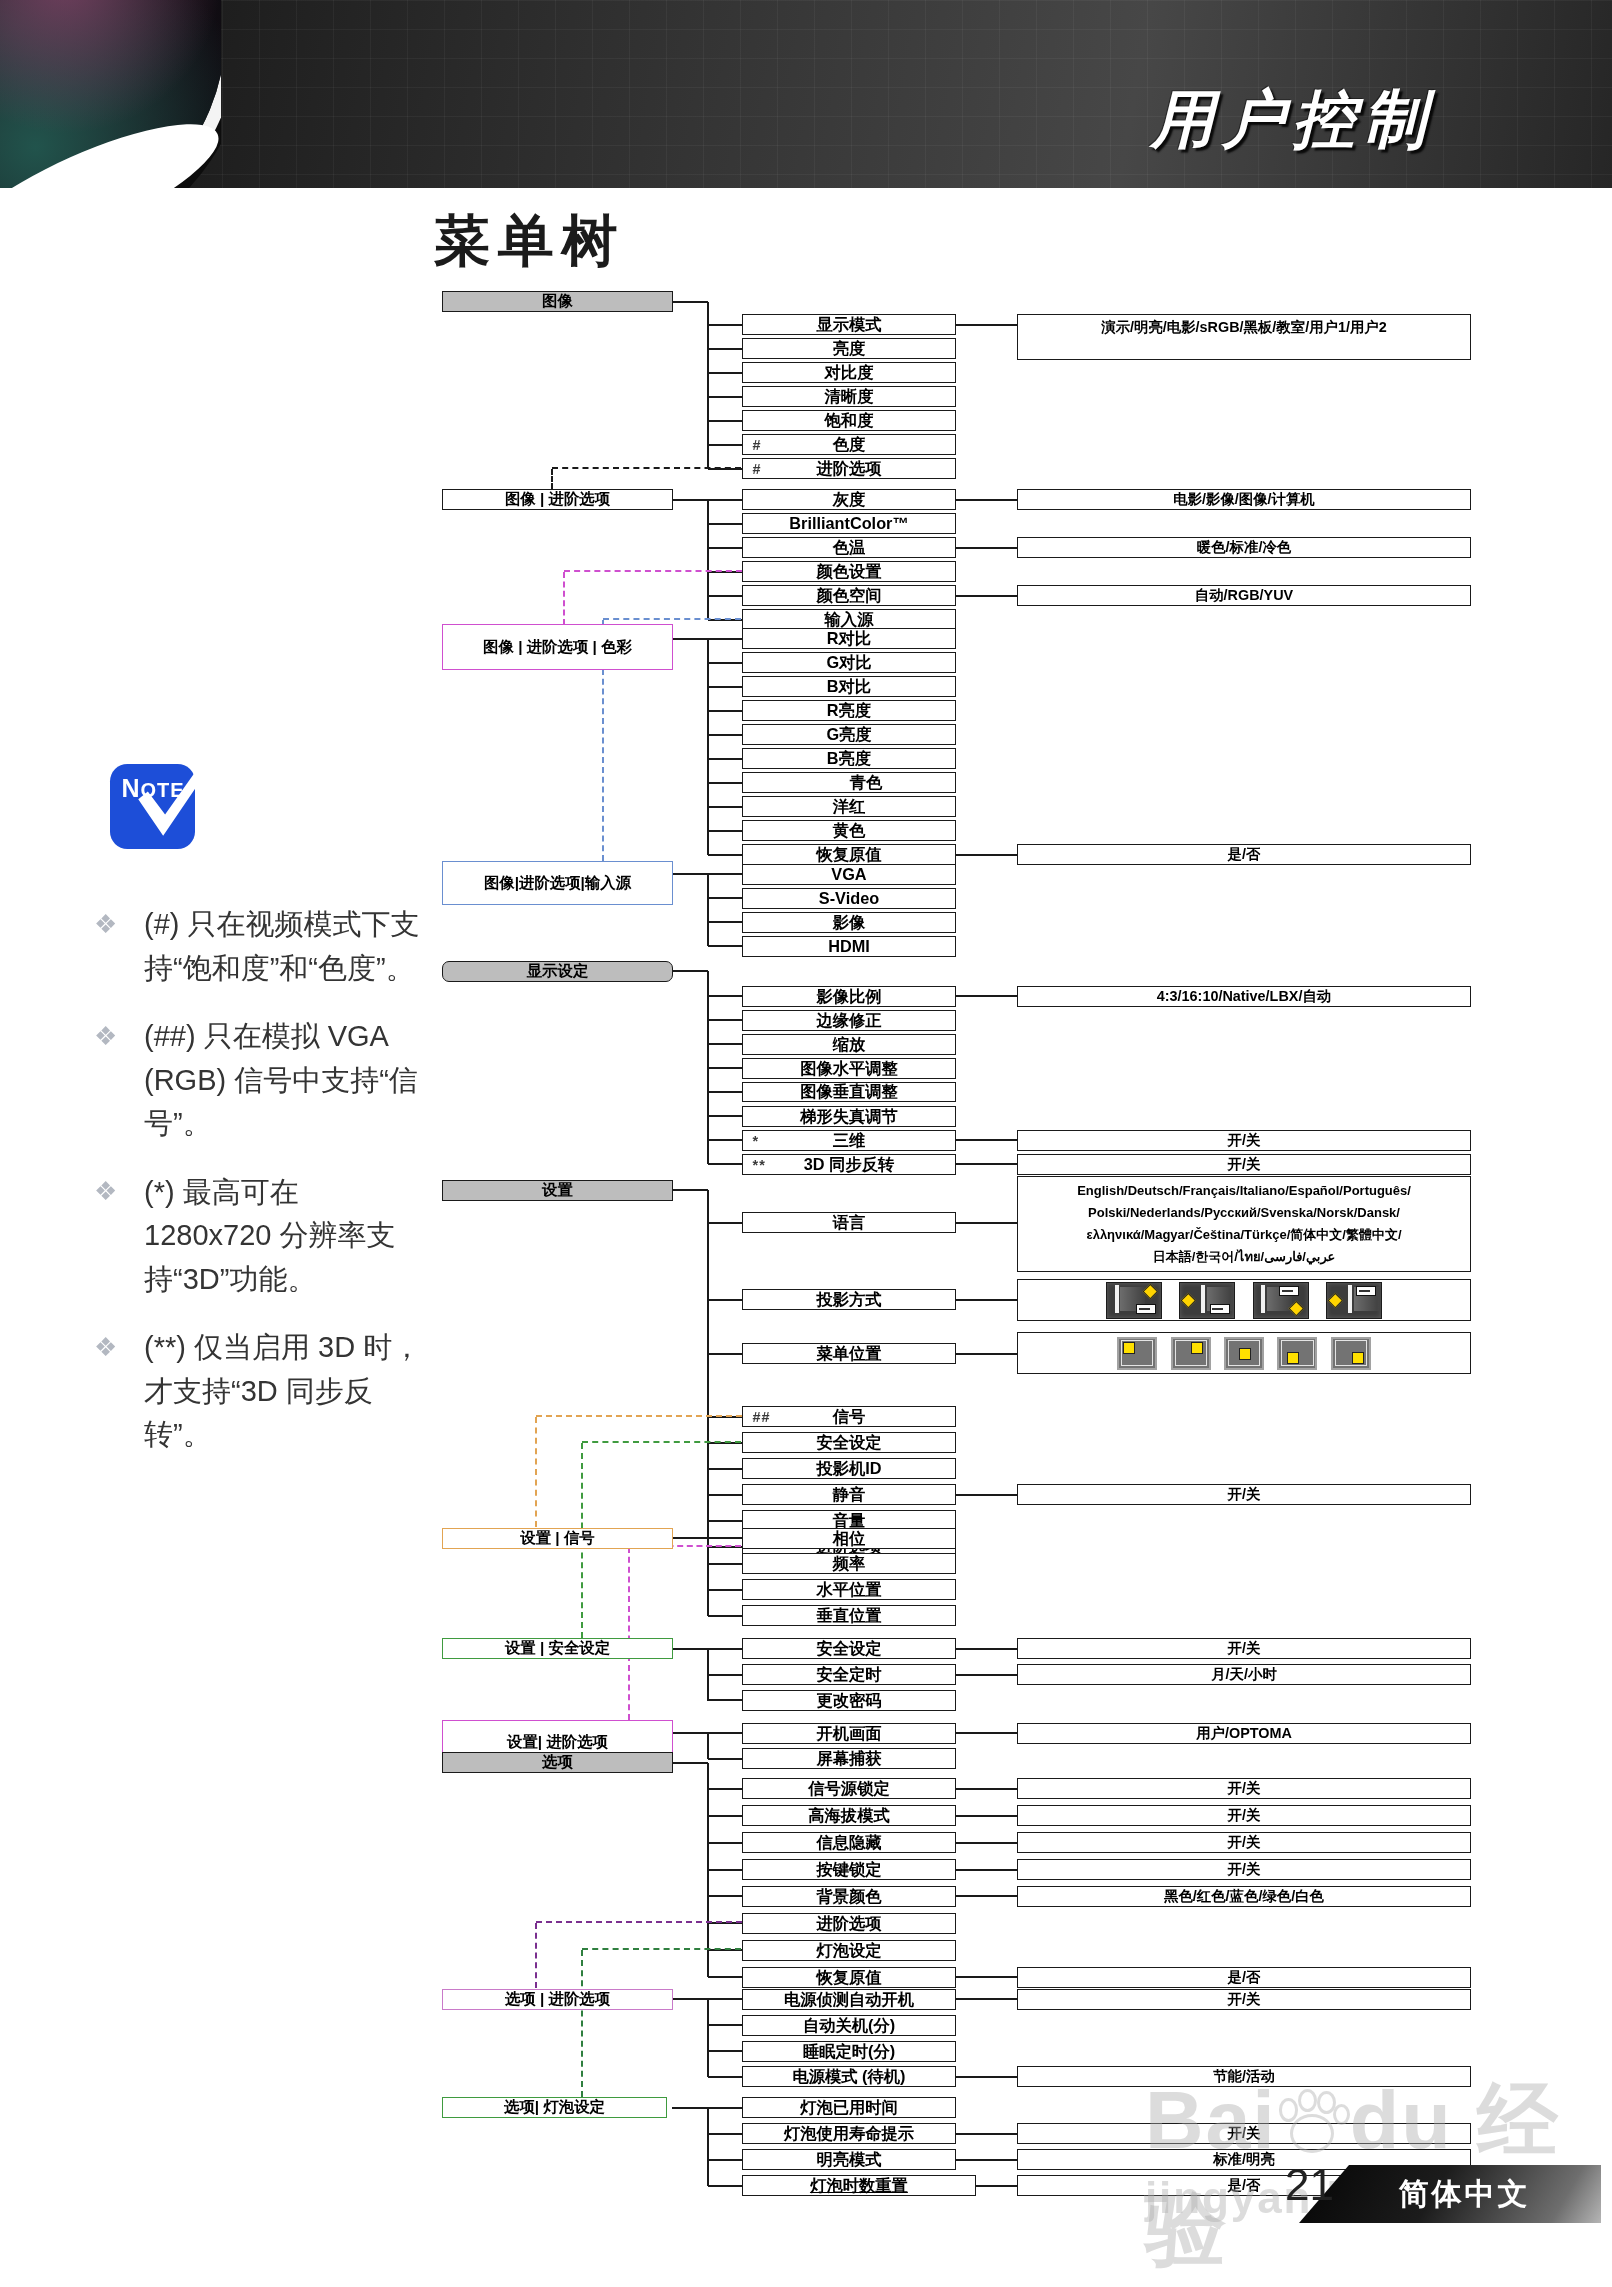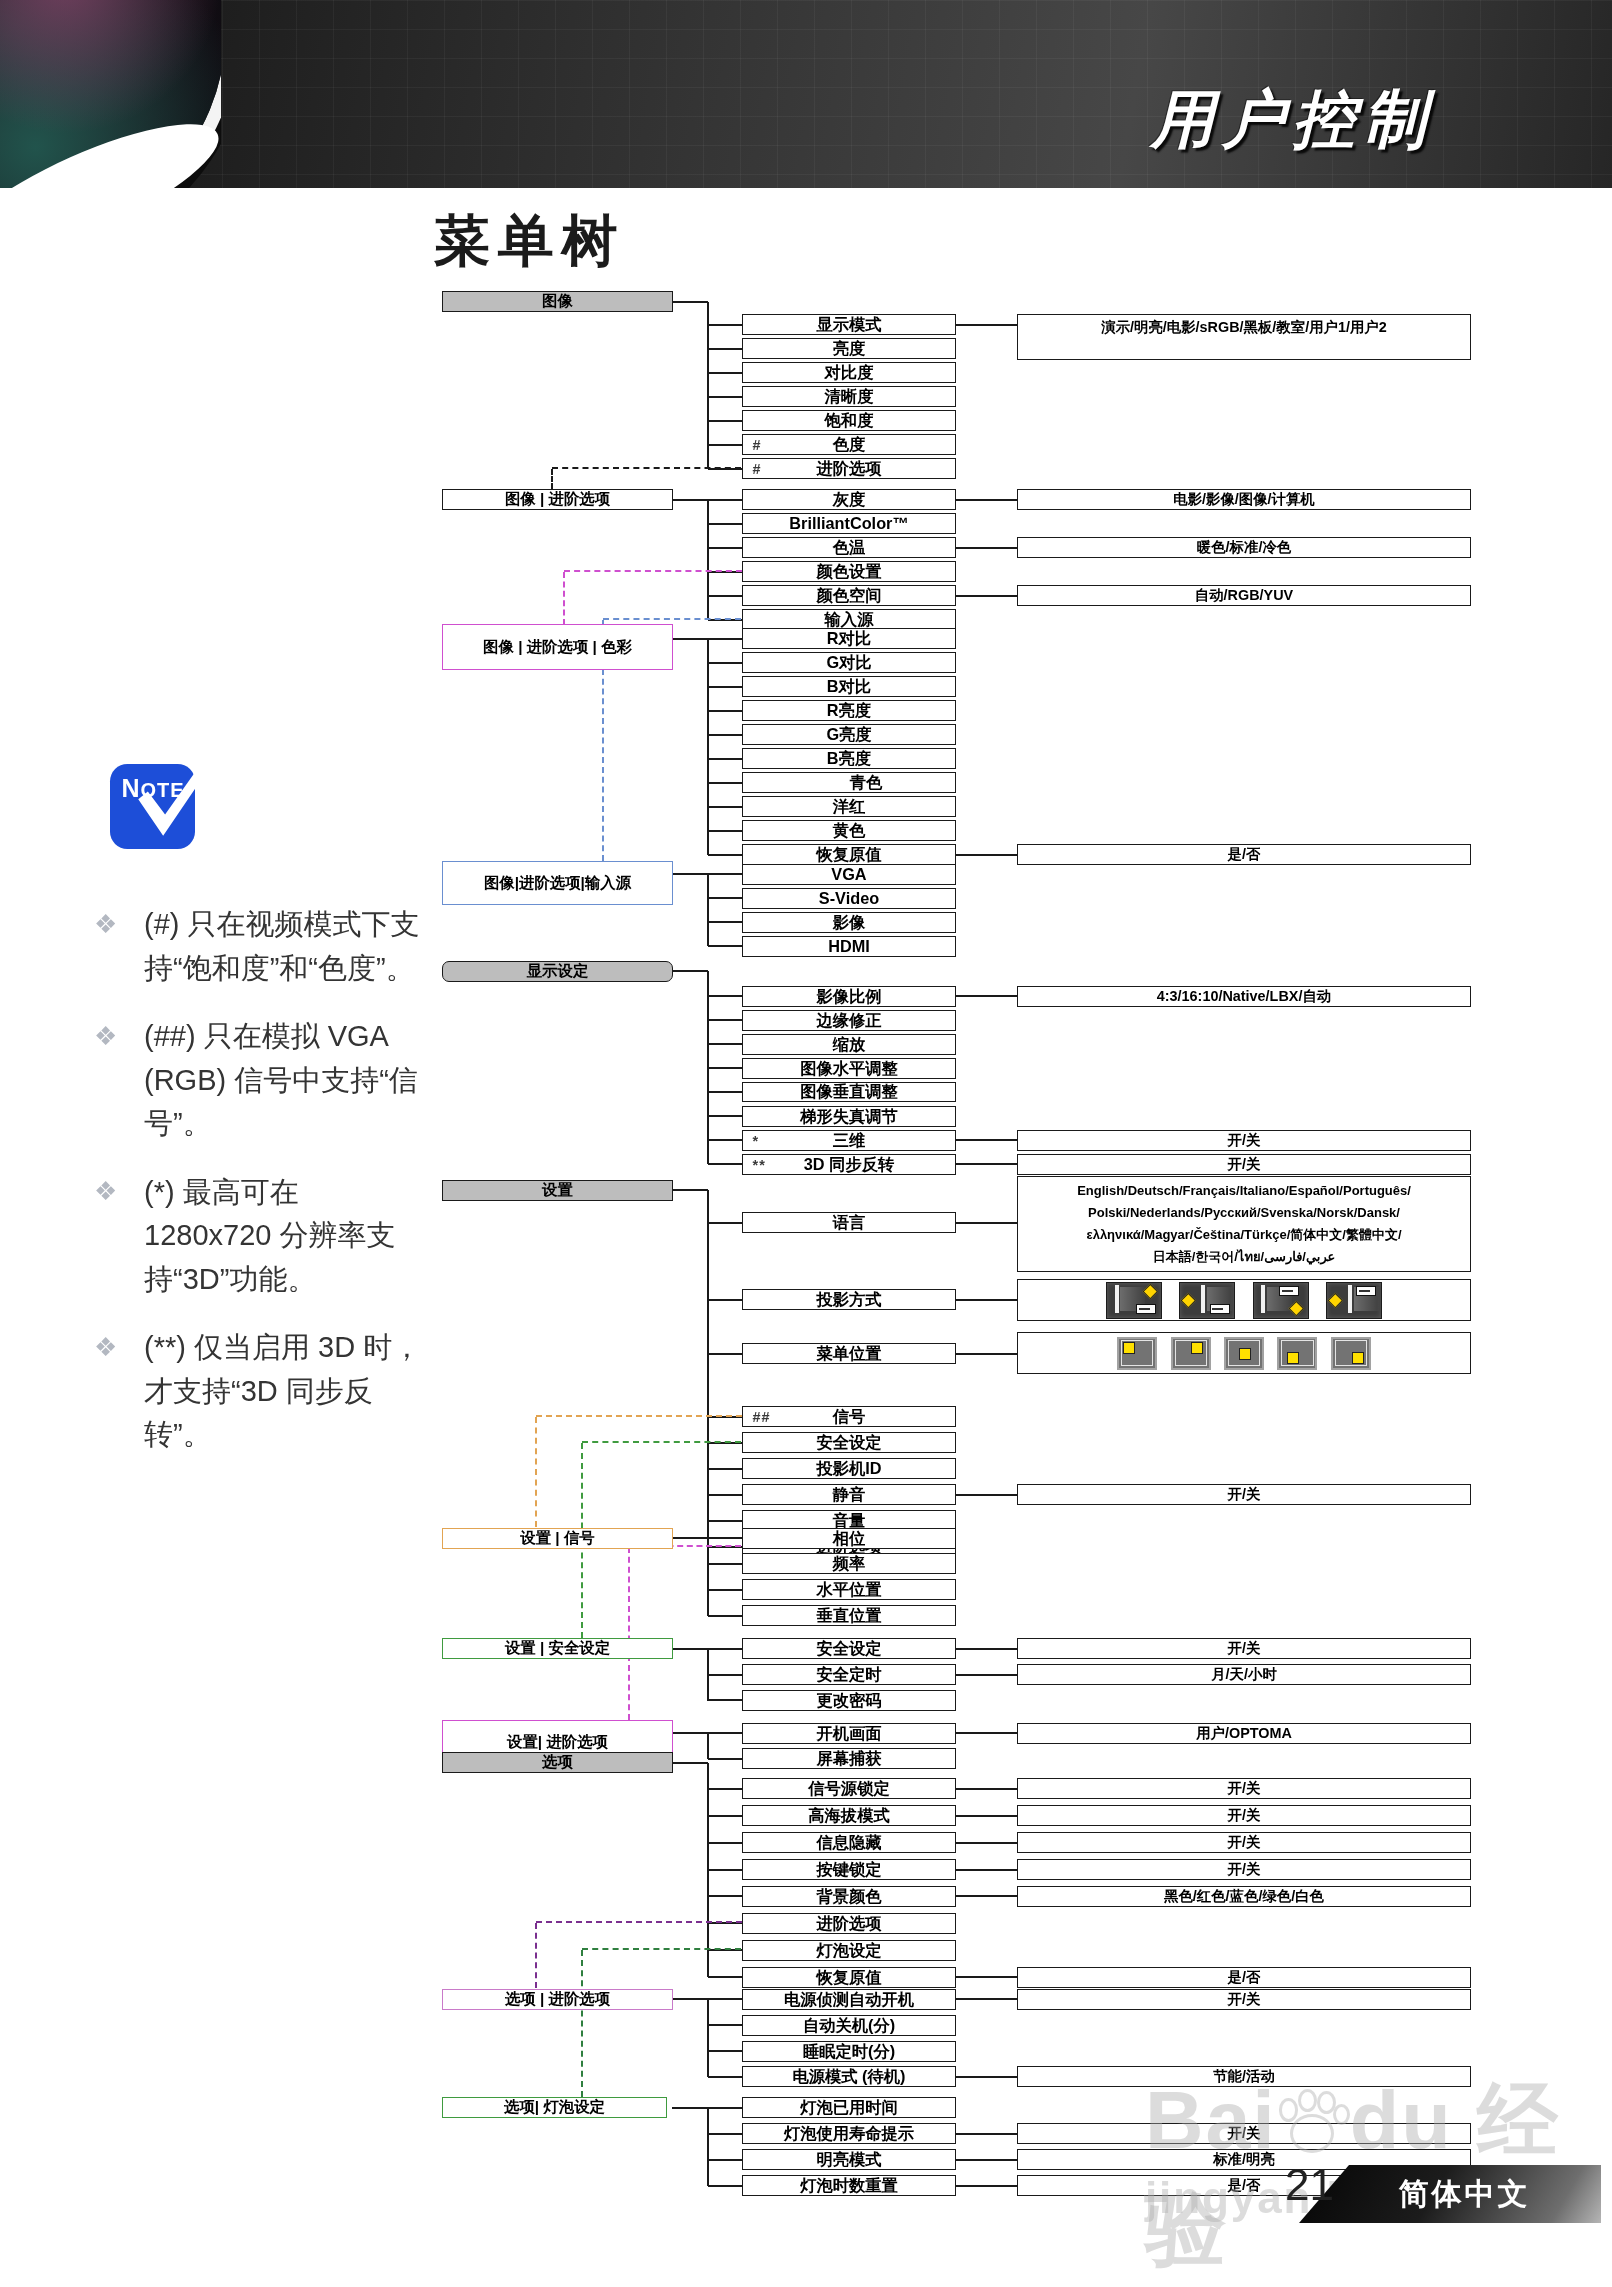--- a/index.html
+++ b/index.html
@@ -537,21 +537,21 @@
       </div>
       <div class="hl" style="left: 956px; top: 2133px; width: 61px;"></div>
       <div class="box value" style="left: 1017px; top: 2123px; width: 454px; height: 21px;">开/关</div>
       <div class="hl" style="left: 708px; top: 2159px; width: 34px;"></div>
       <div class="box item" style="left: 742px; top: 2149px; width: 214px; height: 21px;">
         <span>明亮模式</span>
       </div>
       <div class="hl" style="left: 956px; top: 2159px; width: 61px;"></div>
       <div class="box value" style="left: 1017px; top: 2149px; width: 454px; height: 21px;">标准/明亮</div>
       <div class="hl" style="left: 708px; top: 2185px; width: 34px;"></div>
-      <div class="box item" style="left: 742px; top: 2175px; width: 214px; height: 21px;">
+      <div class="box item" style="left: 742px; top: 2175px; width: 234px; height: 21px; text-decoration: underline;">
         <span>灯泡时数重置</span>
       </div>
       <div class="hl" style="left: 956px; top: 2185px; width: 61px;"></div>
       <div class="box value" style="left: 1017px; top: 2175px; width: 454px; height: 21px;">是/否</div>
       <div class="dash-h" style="left: 552px; top: 467px; width: 189px; border-top-color: rgb(26, 26, 26);"></div>
       <div class="dash-v" style="left: 551px; top: 469px; height: 20px; border-left-color: rgb(26, 26, 26);"></div>
       <div class="dash-h" style="left: 564px; top: 570px; width: 178px; border-top-color: rgb(207, 79, 207);"></div>
       <div class="dash-v" style="left: 563px; top: 572px; height: 53px; border-left-color: rgb(207, 79, 207);"></div>
       <div class="dash-h" style="left: 603px; top: 618px; width: 138px; border-top-color: rgb(106, 143, 208);"></div>
       <div class="dash-v" style="left: 602px; top: 620px; height: 241px; border-left-color: rgb(106, 143, 208);"></div>

